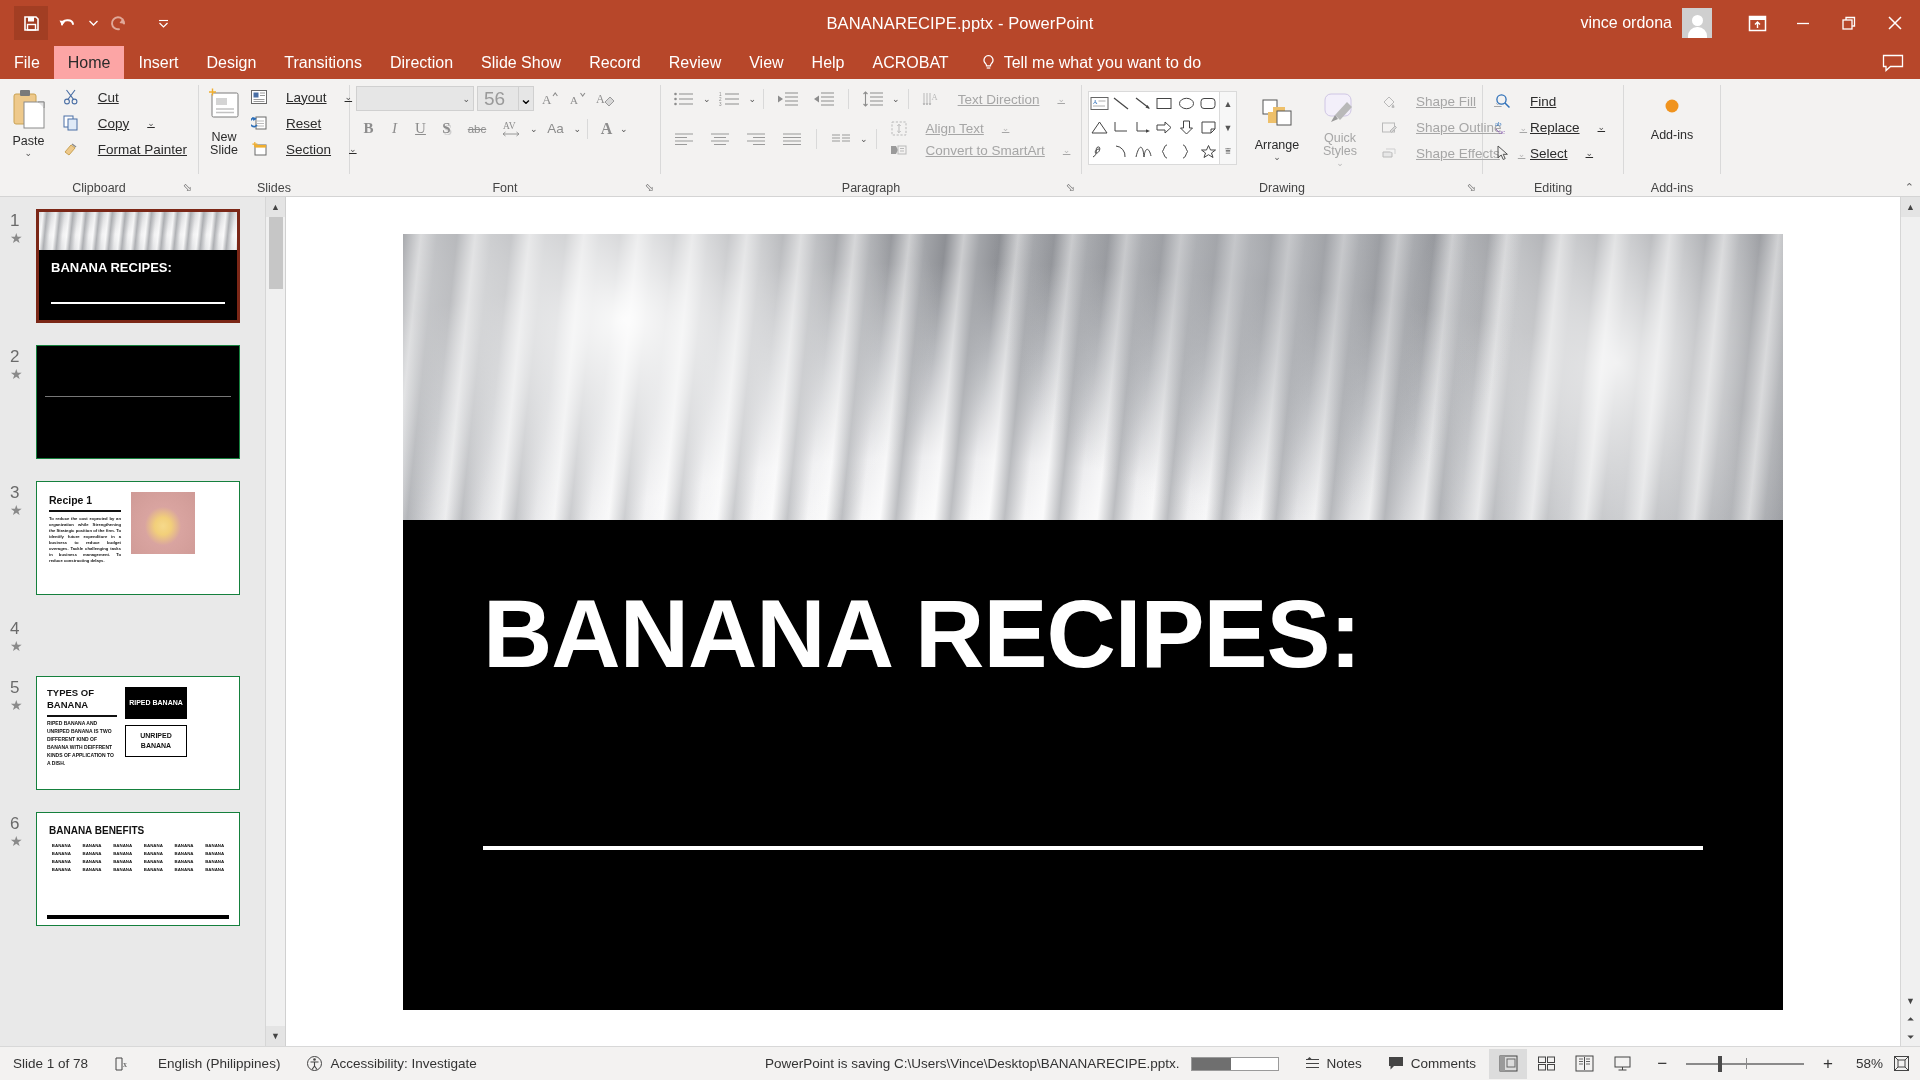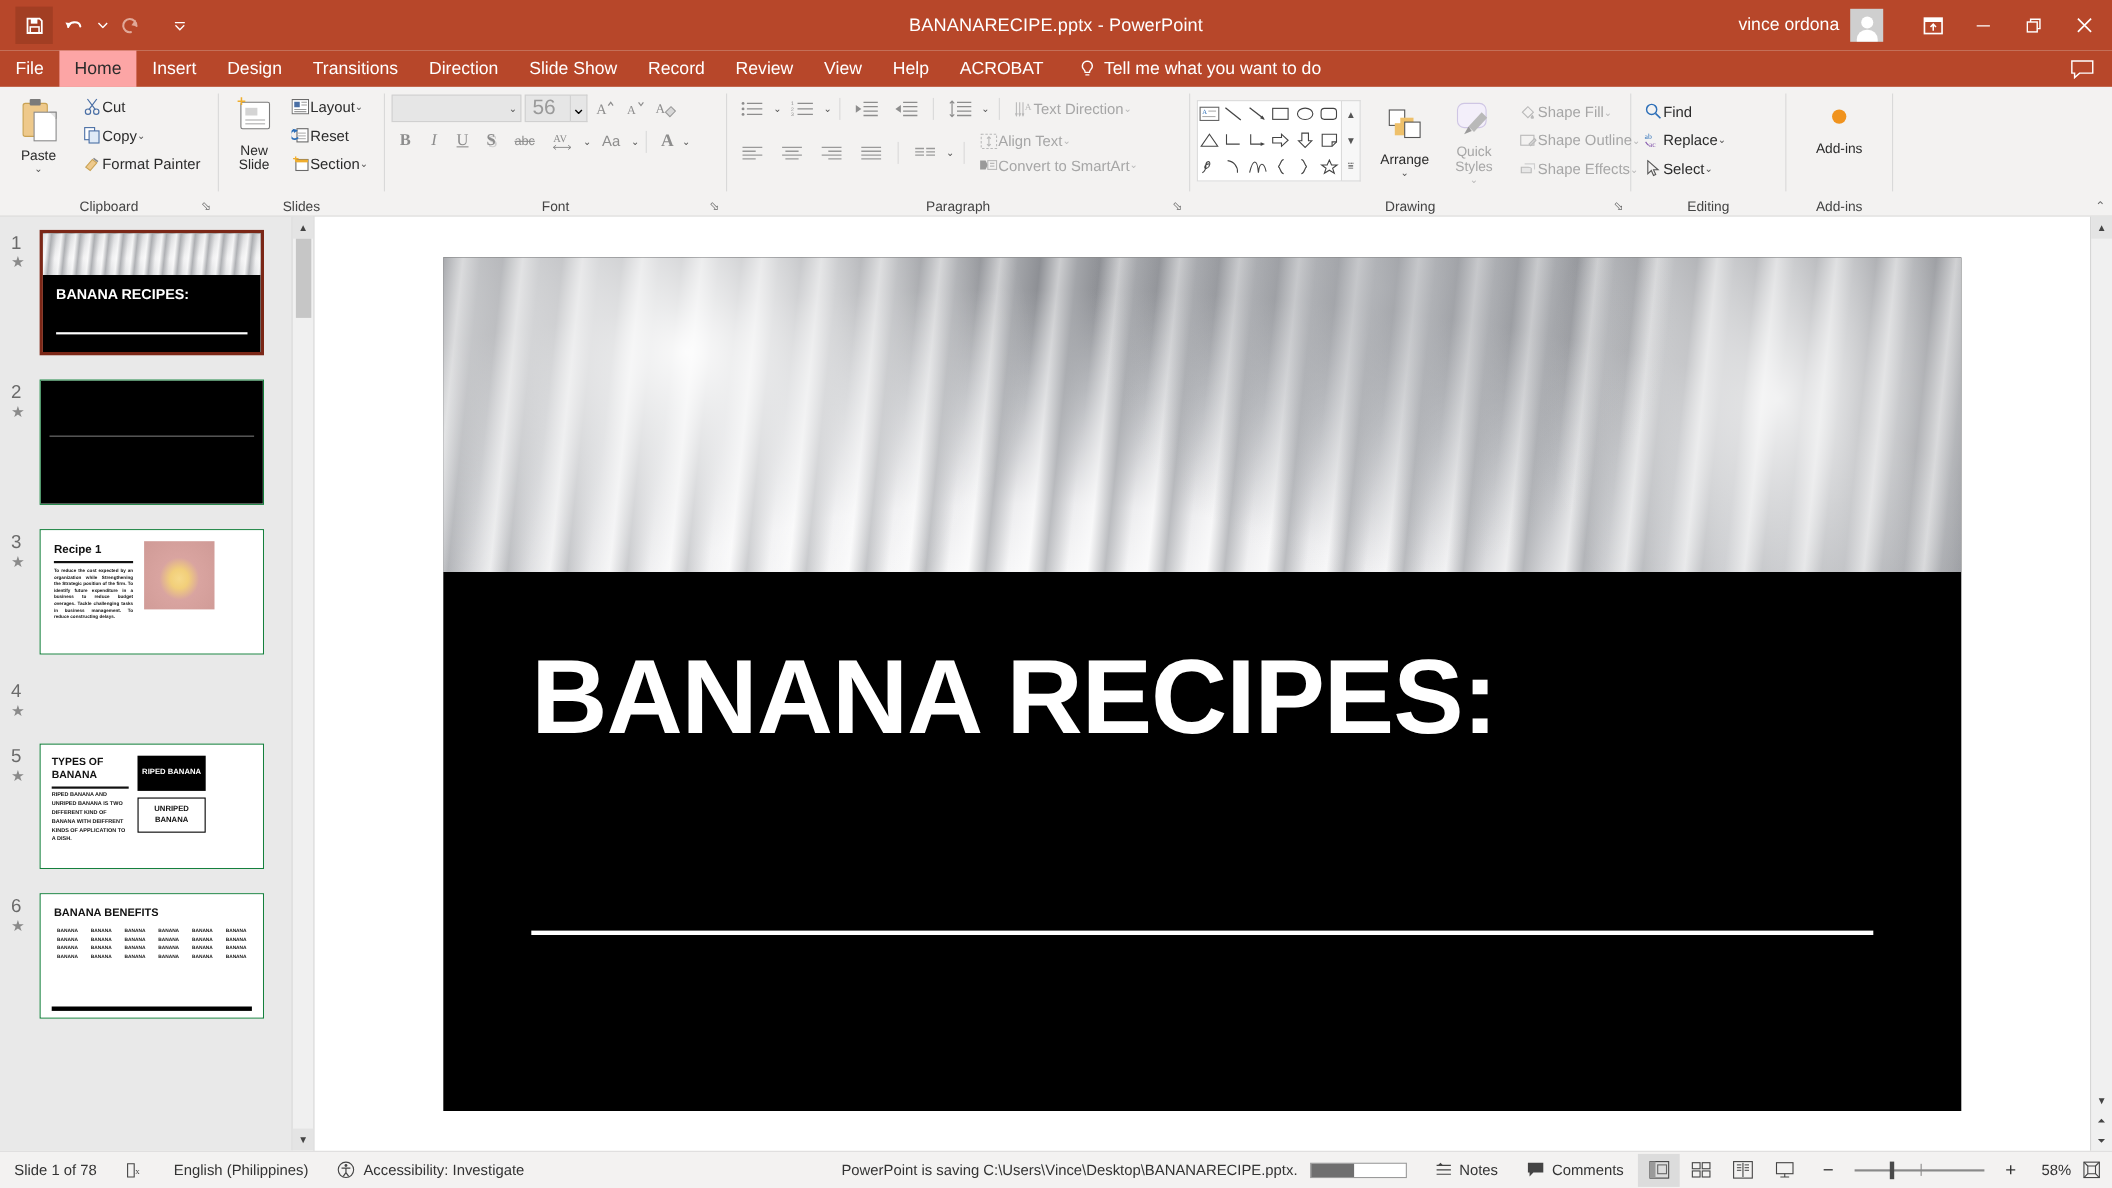--- a/index.html
+++ b/index.html
@@ -72,22 +72,22 @@
   }
   .group-label .dlg { position: absolute; right: 6px; font-size: 11px; color: #666; }
   .group-sep { width: 1px; background: #d9d9d9; margin: 6px 0 22px 0; }
 
   .bigbtn {
     display: flex; flex-direction: column; align-items: center; justify-content: flex-start;
     width: 58px; font-size: 12.5px; color: #2b2b2b; padding-top: 4px;
   }
   .bigbtn .lbl { text-align: center; line-height: 13px; margin-top: 3px; }
   .smallbtn {
-    display: flex; align-items: center; gap: 0; height: 26px; font-size: 13.5px; color: #2b2b2b;
-    padding: 0 5px; white-space: nowrap;
+    display: flex; align-items: center; gap: 18px; height: 26px; font-size: 13.5px; color: #2b2b2b;
+    padding: 0 5px; white-space: nowrap; text-decoration: underline;
   }
   .smallbtn.disabled { color: #a6a6a6; }
   .col { display: flex; flex-direction: column; }
   .row { display: flex; align-items: center; }
   .icobox { width: 18px; height: 18px; display: flex; align-items: center; justify-content: center; }
   .chev { font-size: 9px; color: #555; }
 
   
   .fontname {
     width: 118px; height: 25px; background: #e6e6e6; border: 1px solid #d0d0d0;

